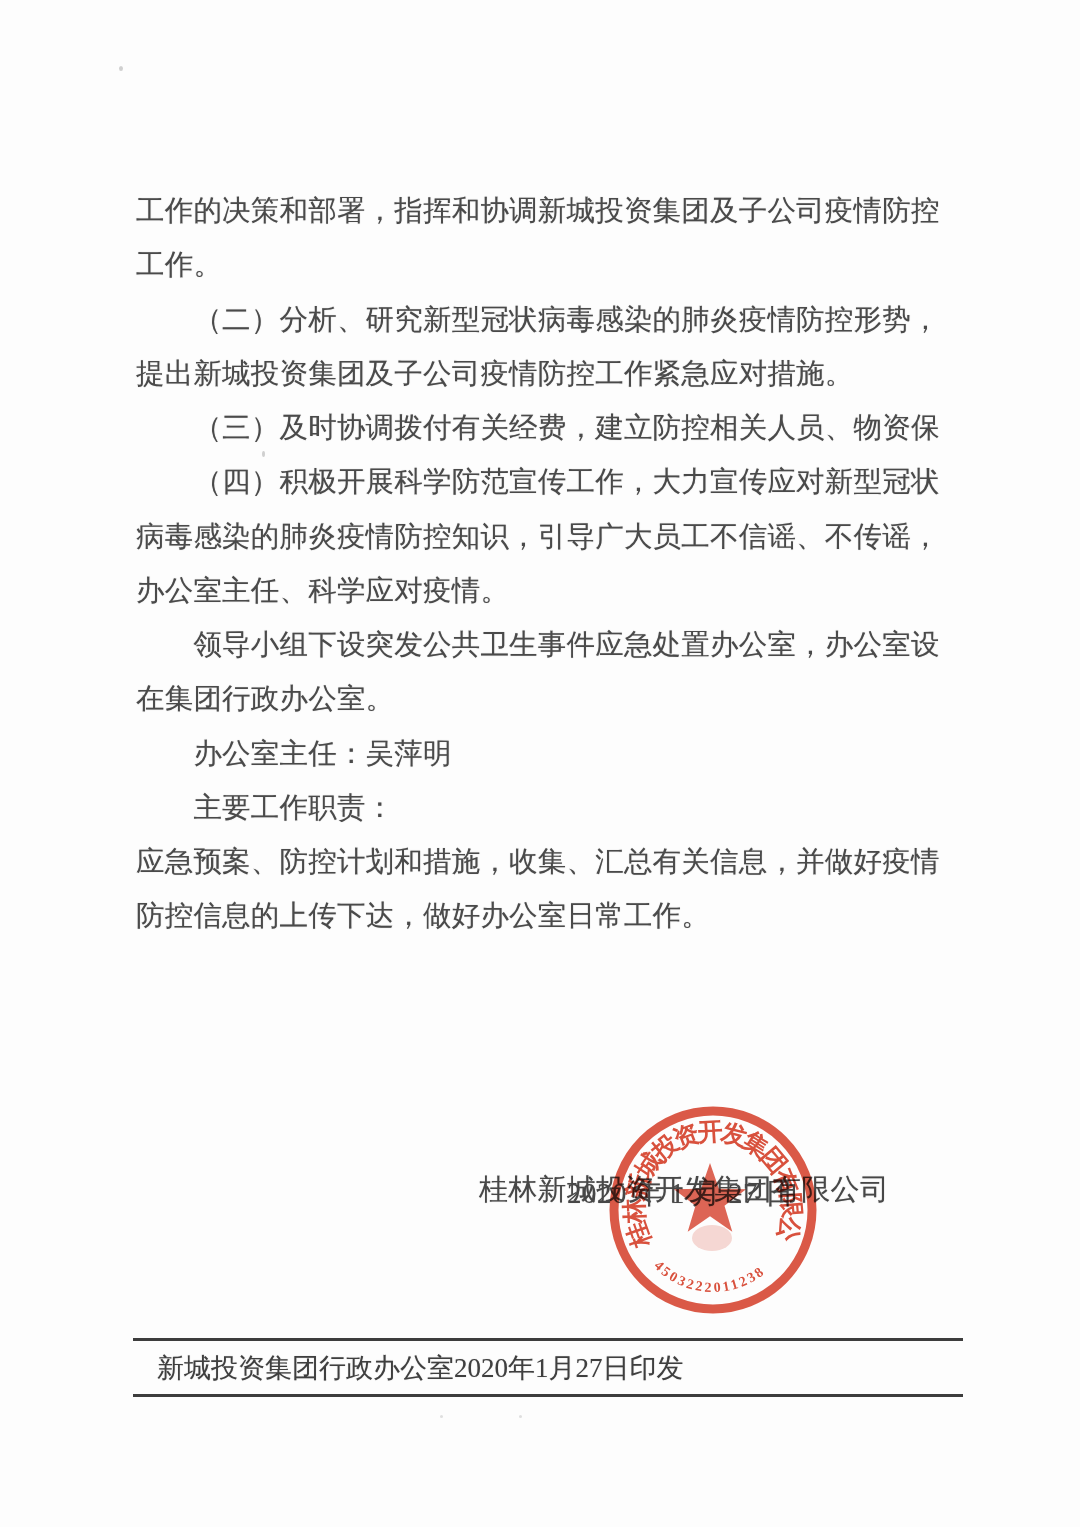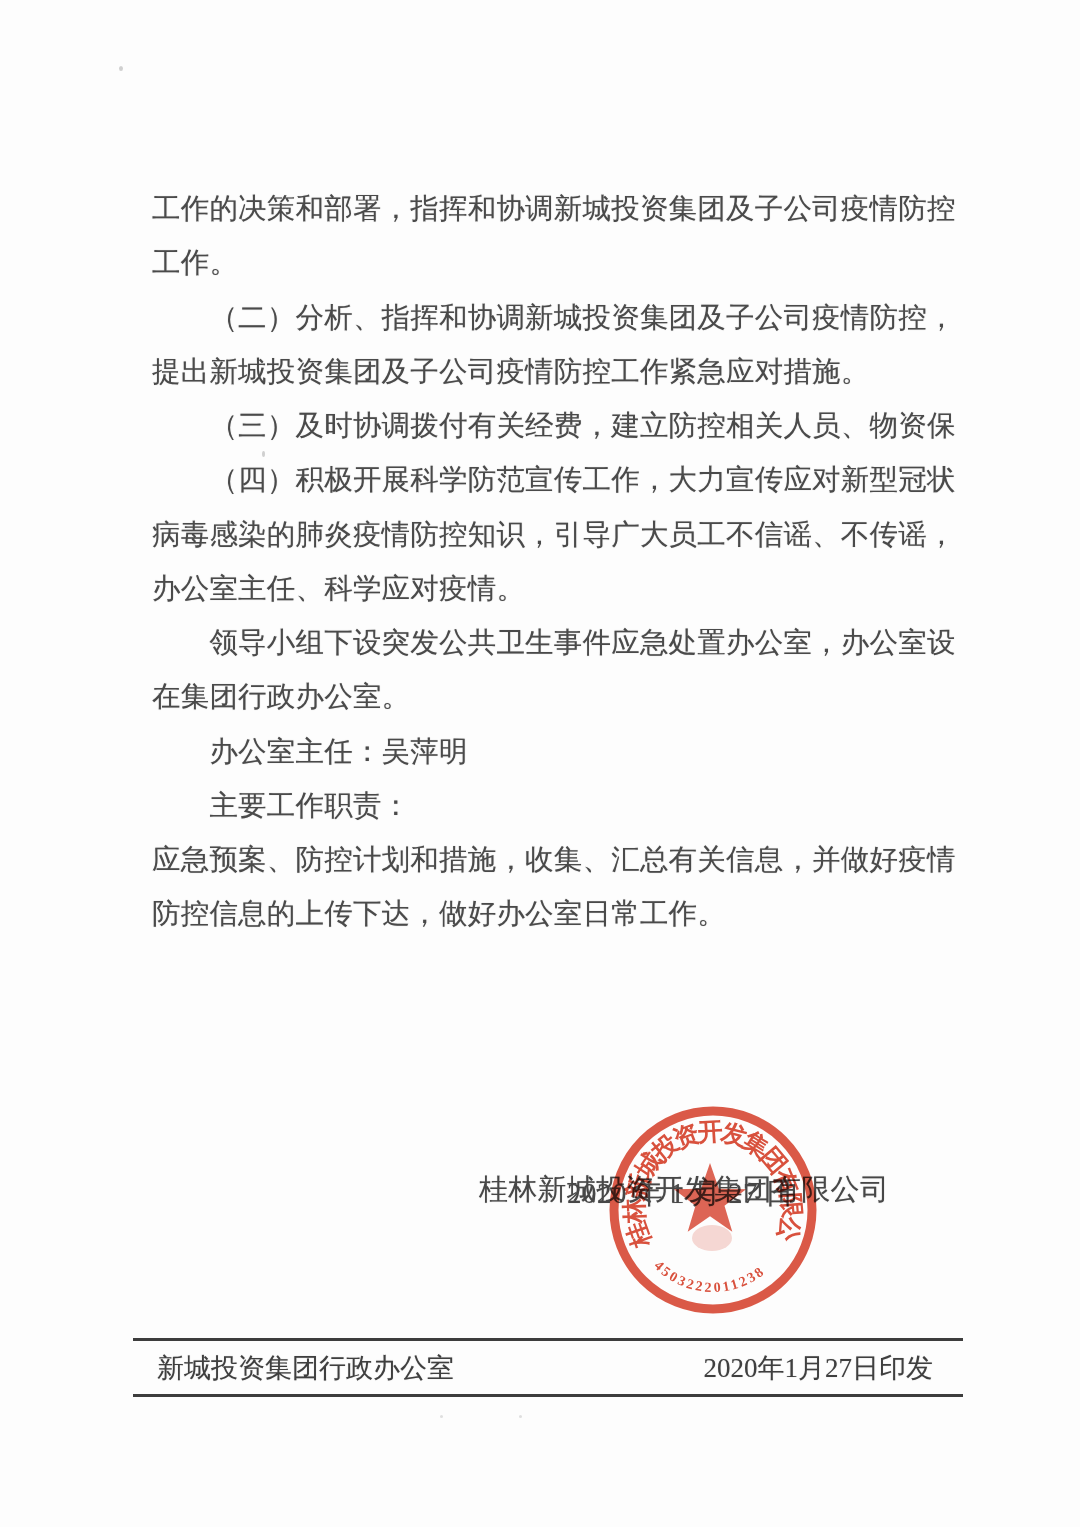--- a/index.html
+++ b/index.html
@@ -9,24 +9,23 @@
     width: 1080px;
     height: 1527px;
     background: #fdfdfd;
     overflow: hidden;
     font-family: "Liberation Serif", "DejaVu Serif", serif;
     color: #4a4a4a;
   }
   
   .doc-body {
     position: absolute;
-    left: 152px;
+    left: 136px;
     top: 184px;
     width: 806px;
-    font-family: Liberation Mono, monospace;
   }
   .doc-line {
     height: 54.25px;
     line-height: 54.25px;
     font-size: 28.5px;
     letter-spacing: 0.2px;
     white-space: pre;
     color: #4a4a4a;
     text-shadow: 0 0 1px rgba(90,90,90,0.45);
   }
@@ -78,21 +77,20 @@
   }
   .rule-top { top: 1338px; }
   .rule-bottom { top: 1394px; }
   .footer-row {
     position: absolute;
     left: 133px;
     top: 1341px;
     width: 830px;
     height: 53px;
     display: flex;
-    justify-content: space-between;
     align-items: center;
     padding: 0 30px 0 24px;
     font-size: 27px;
     color: #3f3f3f;
     text-shadow: 0 0 1px rgba(80,80,80,0.4);
     white-space: pre;
   }
   
   .speck {
     position: absolute;
@@ -102,21 +100,21 @@
   }
 </style>
 </head>
 <body>
 
 <div class="page">
 
   <div class="doc-body">
     <div class="doc-line">工作的决策和部署，指挥和协调新城投资集团及子公司疫情防控</div>
     <div class="doc-line">工作。</div>
-    <div class="doc-line">　　（二）分析、指挥和协调新城投资集团及子公司疫情防控，</div>
+    <div class="doc-line">　　（二）分析、研究新型冠状病毒感染的肺炎疫情防控形势，</div>
     <div class="doc-line">提出新城投资集团及子公司疫情防控工作紧急应对措施。</div>
     <div class="doc-line">　　（三）及时协调拨付有关经费，建立防控相关人员、物资保</div>
     <div class="doc-line">　　（四）积极开展科学防范宣传工作，大力宣传应对新型冠状</div>
     <div class="doc-line">病毒感染的肺炎疫情防控知识，引导广大员工不信谣、不传谣，</div>
     <div class="doc-line">办公室主任、科学应对疫情。</div>
     <div class="doc-line">　　领导小组下设突发公共卫生事件应急处置办公室，办公室设</div>
     <div class="doc-line">在集团行政办公室。</div>
     <div class="doc-line">　　办公室主任：吴萍明</div>
     <div class="doc-line">　　主要工作职责：</div>
     <div class="doc-line">应急预案、防控计划和措施，收集、汇总有关信息，并做好疫情</div>

